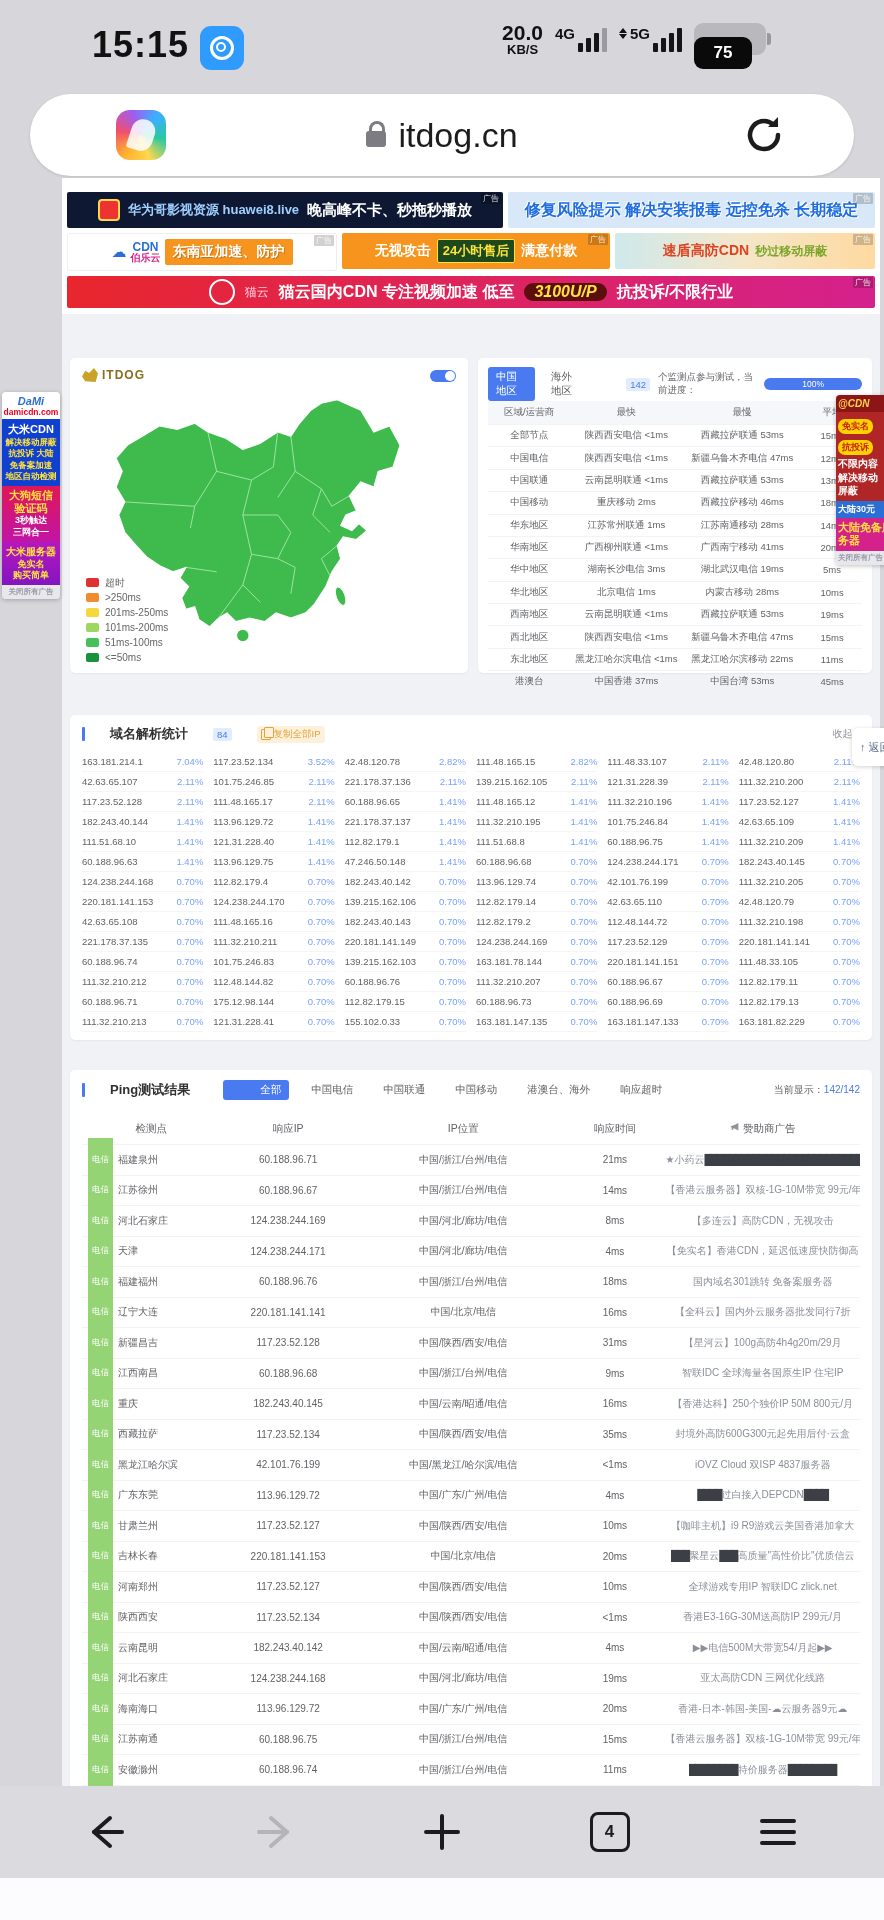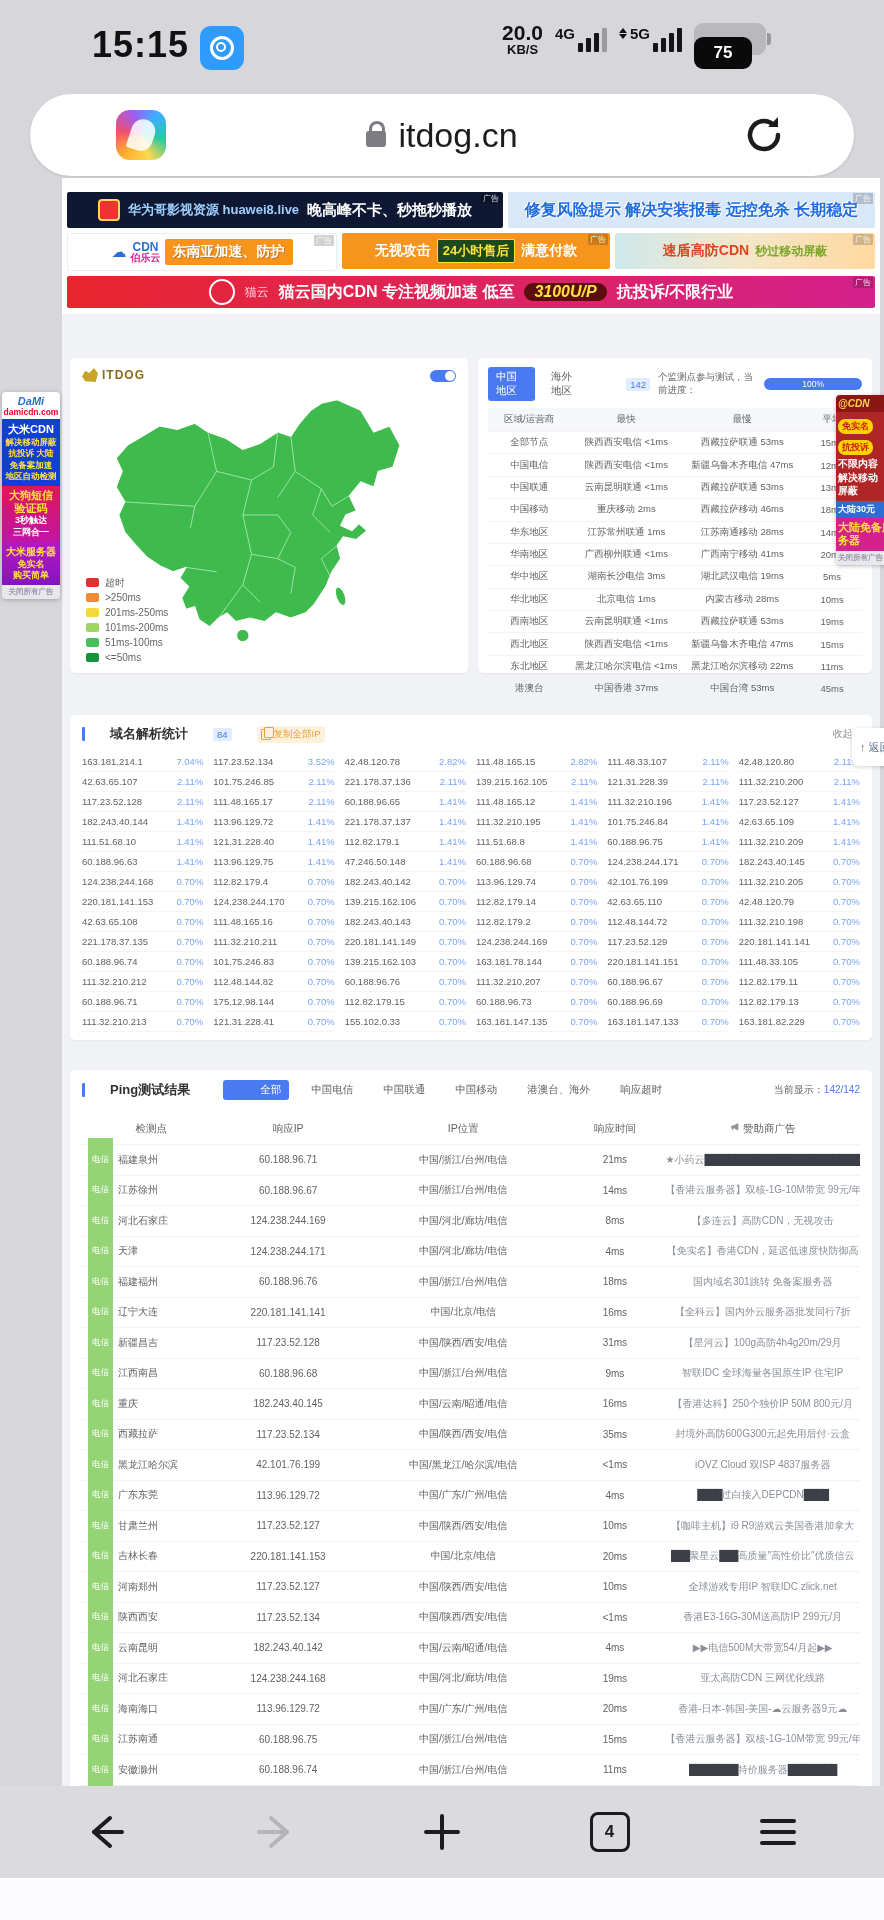--- a/index.html
+++ b/index.html
@@ -89,21 +89,21 @@
 
   .region-card{flex:1;height:315px;padding:9px 10px;box-sizing:border-box;}
   .rc-top{display:flex;align-items:center;gap:8px;}
   .tab-pill{font-size:10.5px;padding:3px 8px;border-radius:3px;}
   .tab-pill.active{background:#4a7af0;color:#fff;}
   .tab-pill.idle{color:#606266;}
   .badge-blue{background:#e1ecff;color:#4a7af0;font-size:9.5px;padding:1px 4px;border-radius:2px;}
   .rc-label{font-size:9.5px;color:#606266;}
   .progress{width:132px;height:12px;border-radius:6px;background:#e6f0ff;overflow:hidden;position:relative;}
   .progress .fill{height:100%;background:#4a7af0;display:flex;align-items:center;justify-content:center;color:#fff;font-size:8.5px;}
-  table.rtab{width:100%;border-collapse:collapse;margin-top:7px;}
+  table.rtab{width:100%;border-collapse:collapse;}
   table.rtab th{font-size:9.5px;color:#606266;font-weight:normal;background:#f6f7fa;padding:5px 0;}
   table.rtab td{font-size:9.5px;color:#606266;text-align:center;padding:4.2px 0;border-top:1px solid #f3f3f5;}
 
   
   .dns-card{margin:42px 8px 0;padding:10px 12px 8px;box-sizing:border-box;}
   .sec-head{display:flex;align-items:center;gap:25px;}
   .sec-bar{width:3px;height:14px;background:#4a7af0;border-radius:1px;}
   .sec-title{font-size:13px;font-weight:bold;color:#303133;}
   .btn-copy{background:#fdf1dc;color:#e6a23c;font-size:9.5px;padding:2px 4px;border-radius:3px;display:flex;align-items:center;gap:3px;}
   .copy-ic{width:8px;height:9px;border:1px solid #e6a23c;border-radius:1px;position:relative;display:inline-block;}

